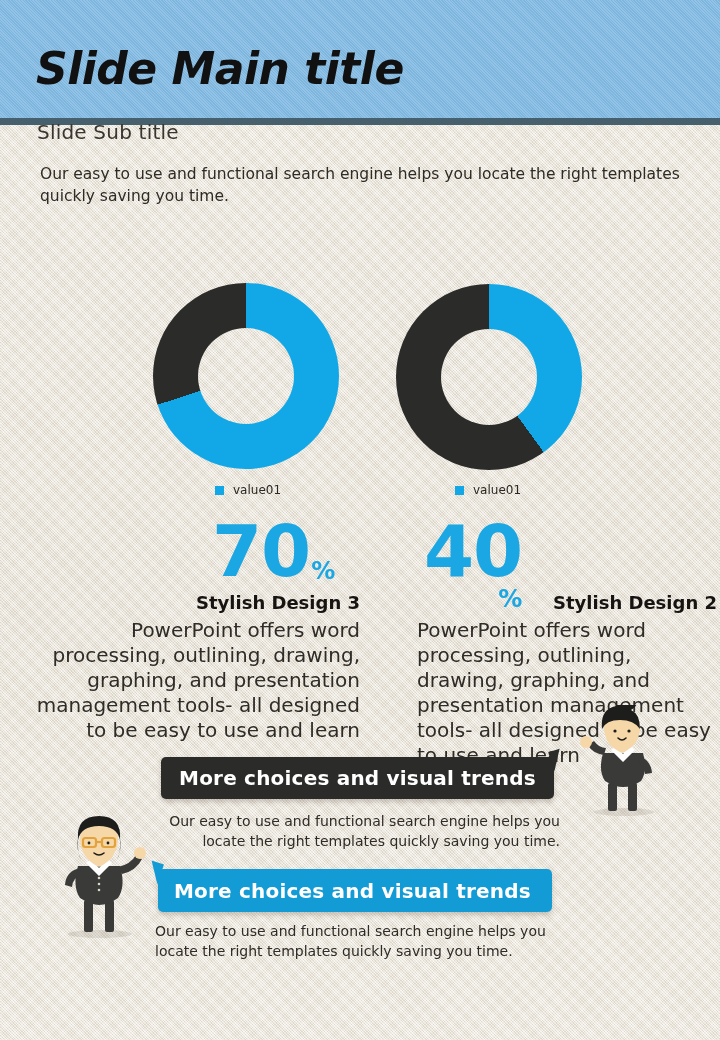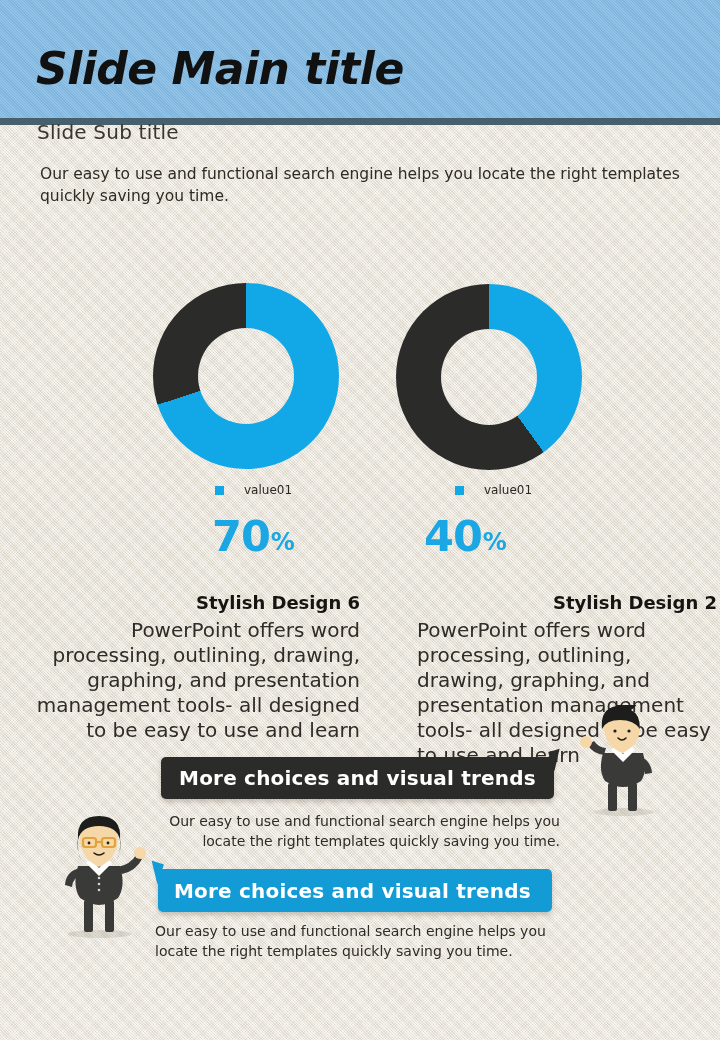--- a/index.html
+++ b/index.html
@@ -103,44 +103,44 @@
   }
   #donut-1 { left: 153px; top: 283px; }
   #donut-2 { left: 396px; top: 284px; }
 
   .legend {
     position: absolute;
     font-size: 12px;
     color: #2b2723;
     display: flex;
     align-items: center;
-    gap: 20px;
+    gap: 9px;
     white-space: nowrap;
   }
   #legend-1 { left: 215px; top: 483px; }
   #legend-2 { left: 455px; top: 483px; }
   .legend-swatch {
     display: inline-block;
     width: 9px;
     height: 9px;
     background-color: #12a8e8;
   }
 
   
   .pct-wrap {
     position: absolute;
     display: flex;
     align-items: flex-end;
     color: #1ba7e3;
     line-height: 1;
   }
   #pct-1 { left: 212px; top: 515px; }
-  #pct-2 { left: 424px; top: 515px; }
+  #pct-2 { left: 424px; top: 515px; flex-direction: column; }
   .pct-num {
-    font-size: 43px;
+    font-size: 72px;
     font-weight: bold;
     letter-spacing: -1px;
   }
   .pct-sym {
     font-size: 24px;
     font-weight: bold;
     padding-bottom: 4px;
     padding-left: 1px;
   }
 
@@ -254,21 +254,21 @@
   <div class="pct-wrap" id="pct-1" style="color: rgb(27, 167, 227);">
     <span class="pct-num">70</span>
     <span class="pct-sym">%</span>
   </div>
 
   <div class="pct-wrap" id="pct-2" style="color: rgb(27, 167, 227);">
     <span class="pct-num">40</span>
     <span class="pct-sym">%</span>
   </div>
 
-  <div class="col-head" id="col-head-1">Stylish Design 6</div>
+  <div class="col-head" id="col-head-1">Stylish Design 3</div>
   <div class="col-body" id="col-body-1">PowerPoint offers word processing, outlining, drawing, graphing, and presentation management tools- all designed to be easy to use and learn</div>
 
   <div class="col-head" id="col-head-2">Stylish Design 2</div>
   <div class="col-body" id="col-body-2">PowerPoint offers word processing, outlining, drawing, graphing, and presentation management tools- all designed to be easy to use and learn</div>
 
   <div class="bubble" id="bubble-dark">
     <span>More choices and visual trends</span>
     <span class="tail"></span>
   </div>
   <div class="bubble-caption" id="caption-1">Our easy to use and functional search engine helps you locate the right templates quickly saving you time.</div>

